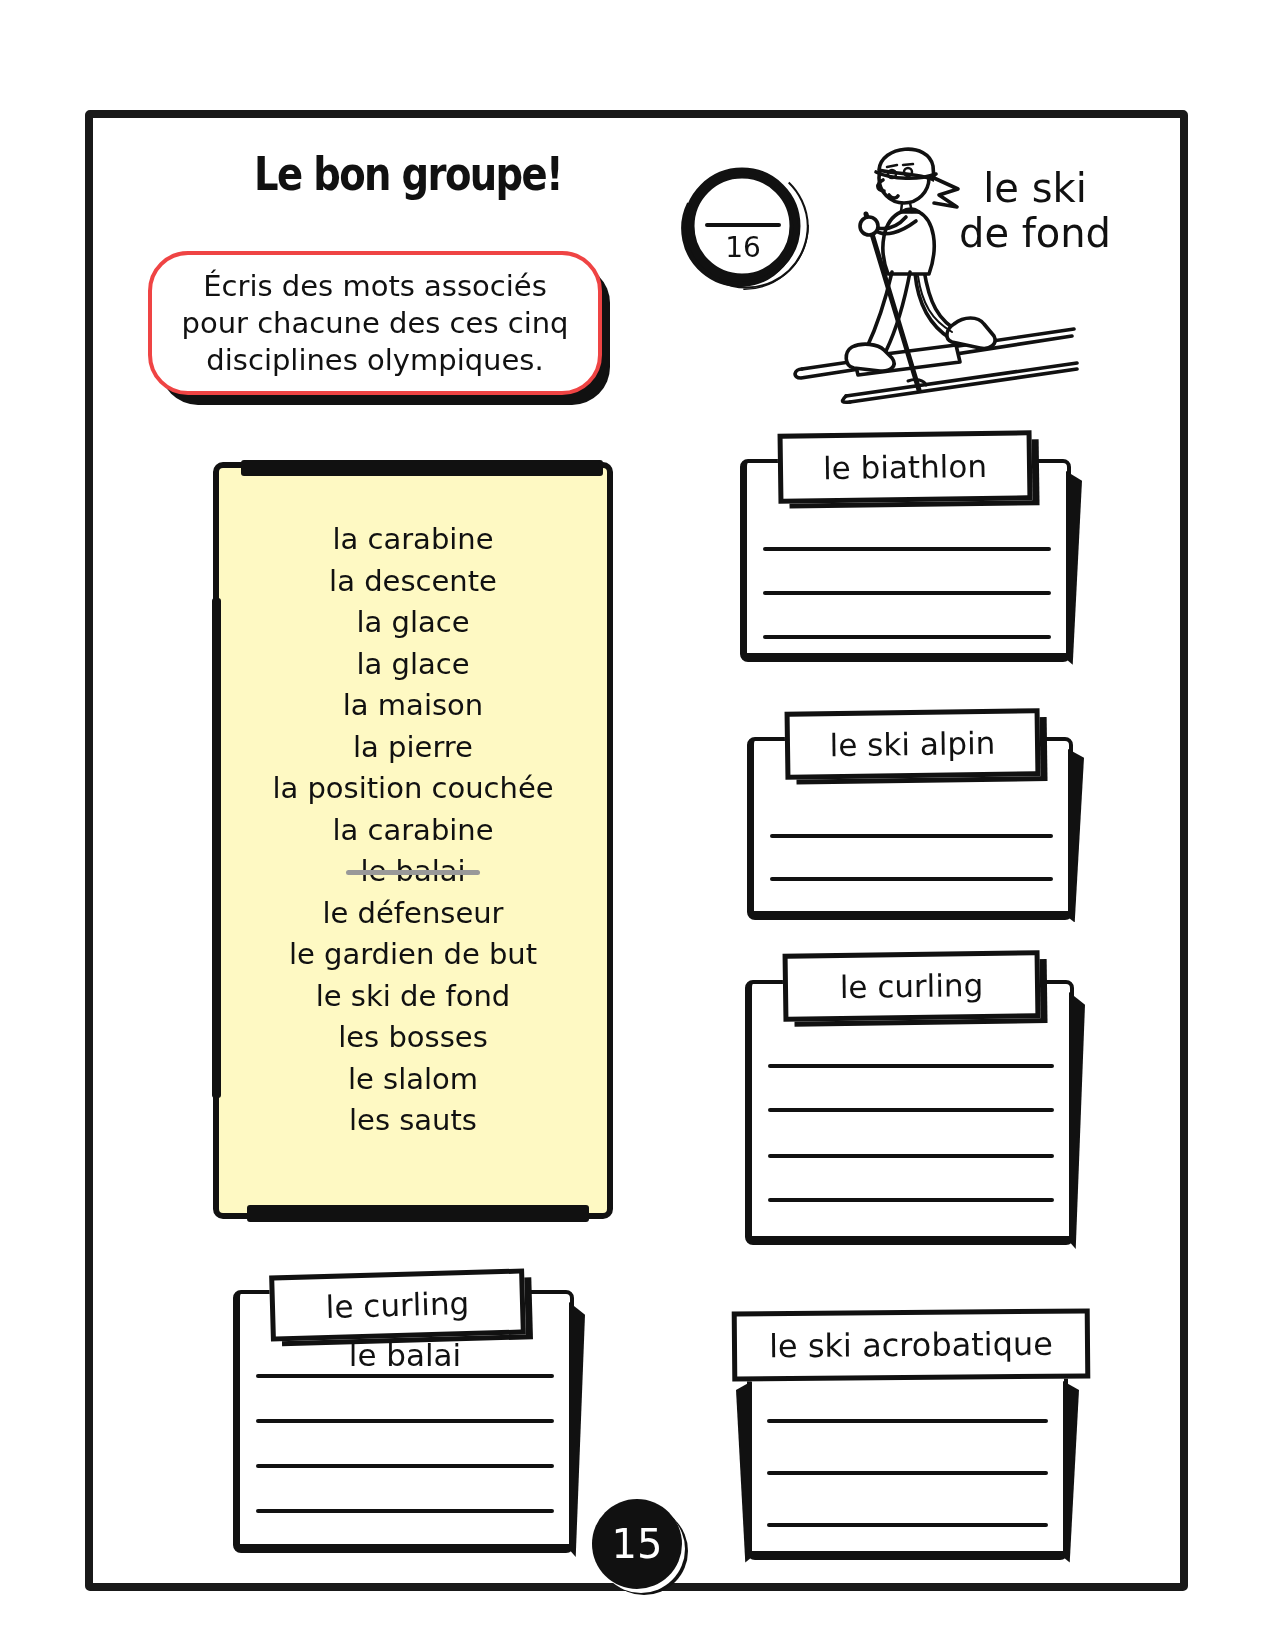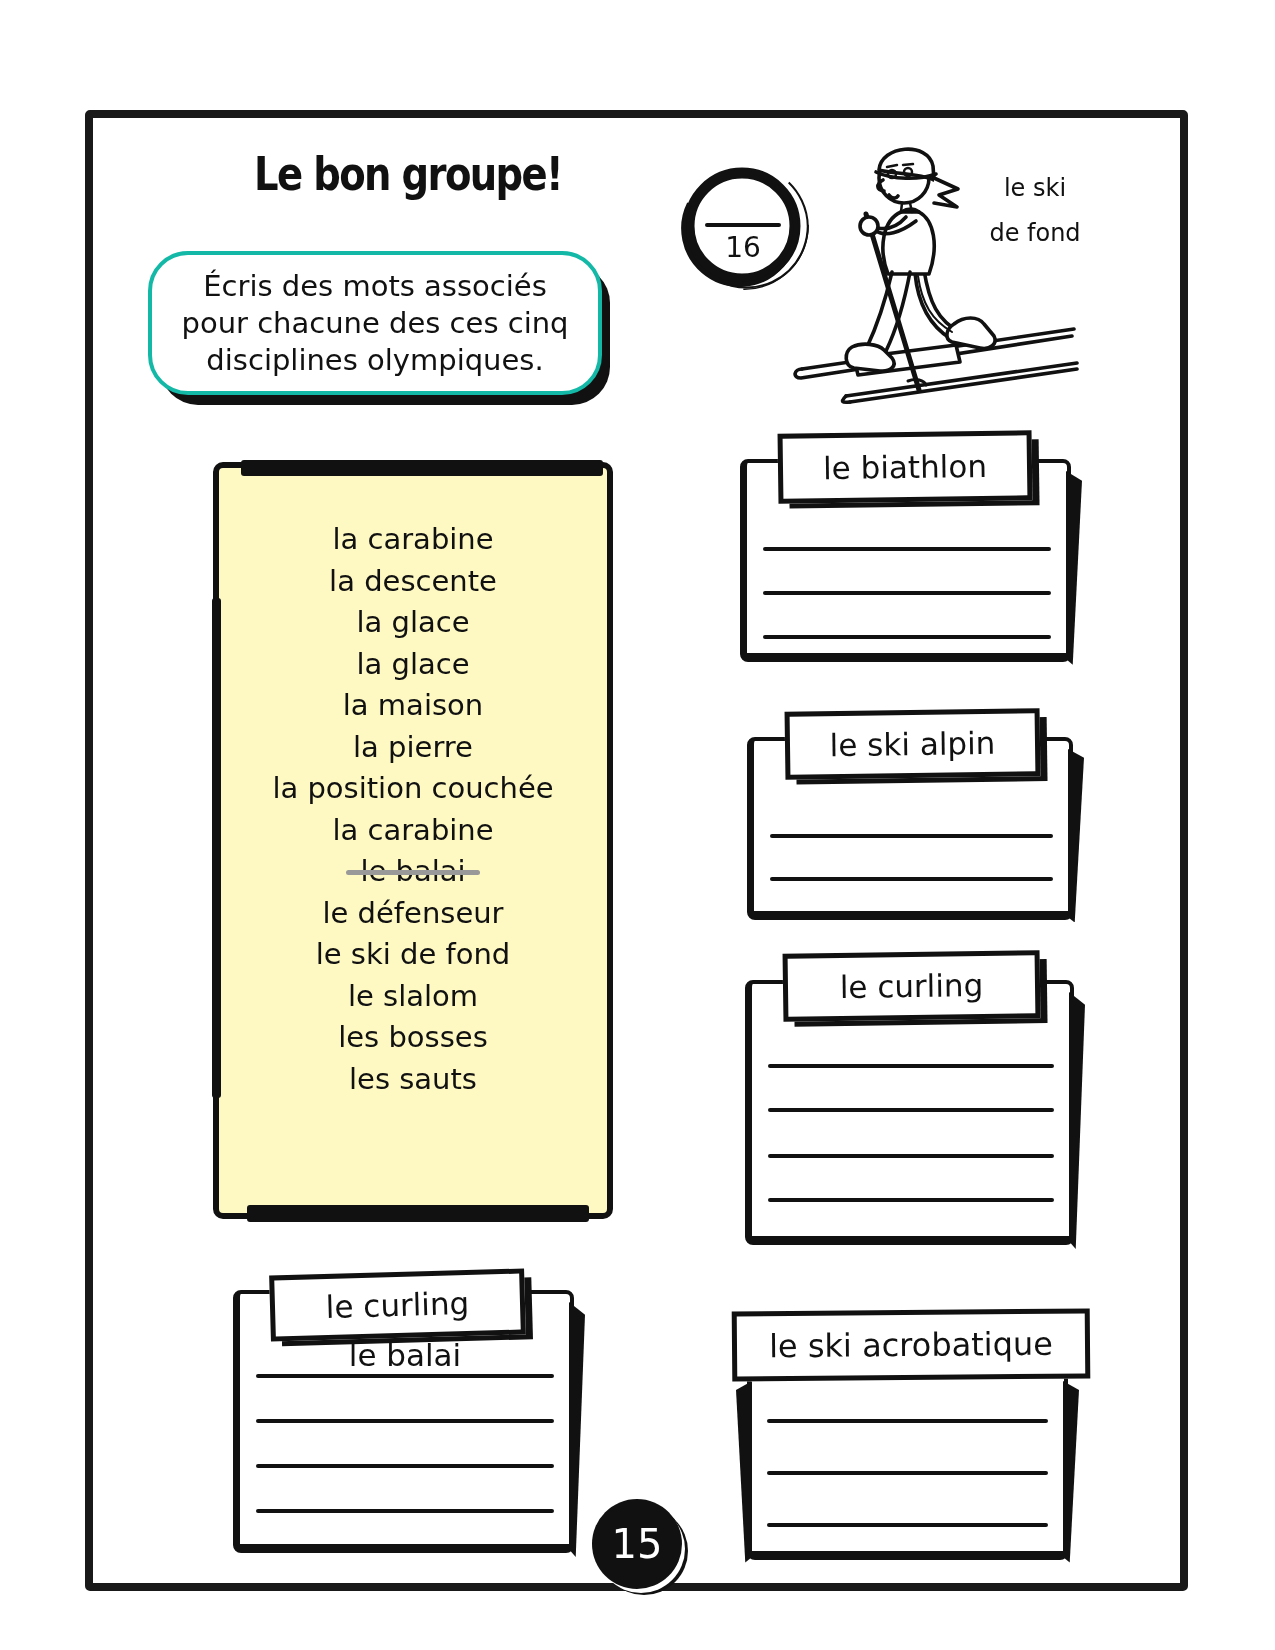--- a/index.html
+++ b/index.html
@@ -15,26 +15,26 @@
   .title {
     position:absolute; left:208px; top:114px; width:400px; text-align:center;
     font-size:47px; font-weight:800; letter-spacing:-2px;
     transform:scaleX(0.82); transform-origin:center;
     white-space:nowrap;
   }
   .score { position:absolute; left:676px; top:127px; width:134px; height:134px; }
   .score svg { position:absolute; inset:0; }
   .score-line { position:absolute; left:29px; top:64px; width:76px; height:4px; background:#111; border-radius:2px; }
   .score-num { position:absolute; left:0; right:0; top:72px; text-align:center; font-size:28px; }
-  .mascot-label { position:absolute; left:945px; top:134px; width:180px; text-align:center; font-size:24px; line-height:45px; }
+  .mascot-label { position:absolute; left:945px; top:134px; width:180px; text-align:center; font-size:40px; line-height:45px; }
   .skier { position:absolute; left:788px; top:86px; width:292px; height:288px; }
   
   .bubble {
     position:absolute; left:148px; top:219px; width:446px; height:136px;
-    background:#fff; border:4px solid #14b8a6; border-radius:40px;
+    background:#fff; border:4px solid #ef4444; border-radius:40px;
     box-shadow:10px 12px 0 -2px #111;
     display:flex; flex-direction:column; justify-content:center;
     text-align:center; font-size:29px; line-height:37px; z-index:3;
   }
   
   .wordbox {
     position:absolute; left:213px; top:430px; width:388px; height:745px;
     background:#fef9c3; border:6px solid #111; border-radius:10px;
   }
   .wordbox .bar-top    { position:absolute; left:22px;  right:4px;  top:-8px;    height:16px; background:#111; border-radius:3px; }
@@ -169,23 +169,24 @@
       <div class="word-item"><span class="word-text">la carabine</span></div>
       <div class="word-item"><span class="word-text">la descente</span></div>
       <div class="word-item"><span class="word-text">la glace</span></div>
       <div class="word-item"><span class="word-text">la glace</span></div>
       <div class="word-item"><span class="word-text">la maison</span></div>
       <div class="word-item"><span class="word-text">la pierre</span></div>
       <div class="word-item"><span class="word-text">la position couchée</span></div>
       <div class="word-item"><span class="word-text">la carabine</span></div>
       <div class="word-item struck"><span class="word-text">le balai</span></div>
       <div class="word-item"><span class="word-text">le défenseur</span></div>
+      <div class="word-item"><span class="word-text">le gardien de but</span></div>
       <div class="word-item"><span class="word-text">le ski de fond</span></div>
+      <div class="word-item"><span class="word-text">les bosses</span></div>
       <div class="word-item"><span class="word-text">le slalom</span></div>
-      <div class="word-item"><span class="word-text">les bosses</span></div>
       <div class="word-item"><span class="word-text">les sauts</span></div>
     </div>
   </div>
 
   <div>
     <div class="pad" style="left:740px; top:427px; width:320px; height:190px;">
       <div class="wedge-right"></div>
       <div class="rule" style="top:84px;"></div>
       <div class="rule" style="top:128px;"></div>
       <div class="rule" style="top:172px;"></div>

